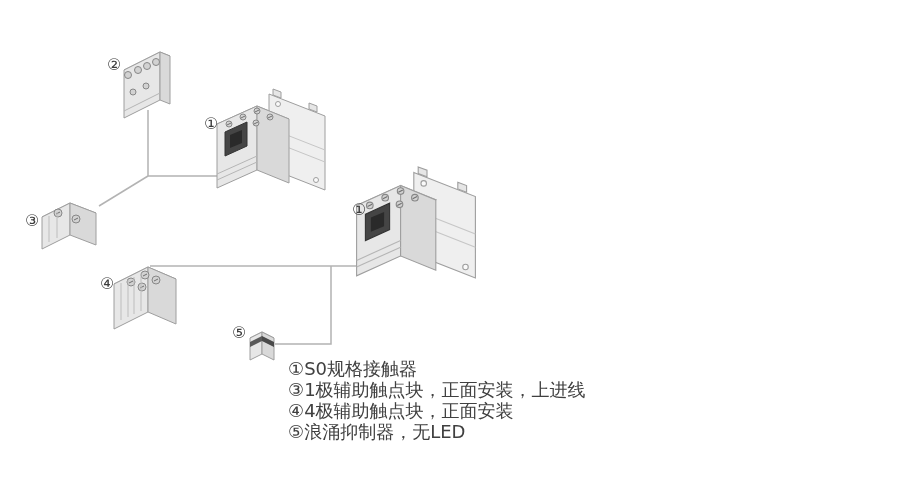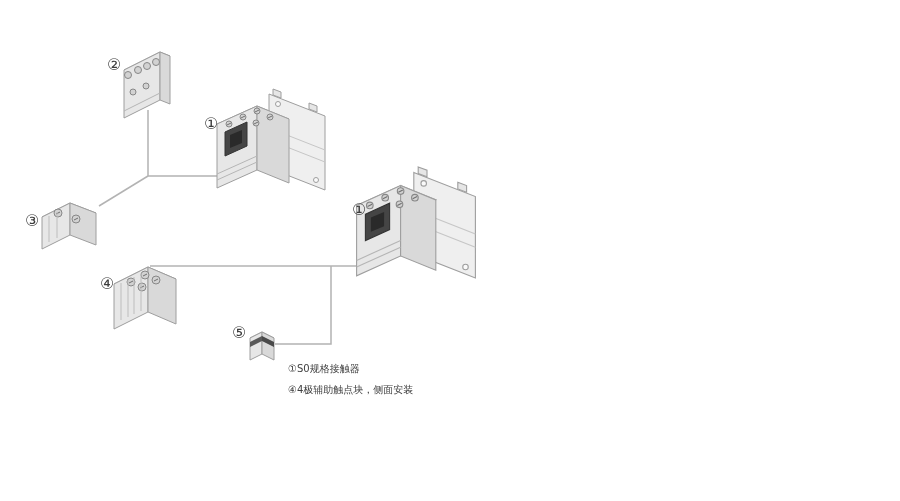--- a/index.html
+++ b/index.html
@@ -7,21 +7,21 @@
     position:relative;width:900px;height:501px;background:#ffffff;
     font-family:"DejaVu Sans","Liberation Sans",sans-serif;overflow:hidden;
   }
   .canvas svg{position:absolute;left:0;top:0;}
   .callout{
     position:absolute;font-size:16px;line-height:16px;color:#3c3c3c;
     user-select:none;
   }
   .legend{
     position:absolute;left:288px;top:358px;color:#404040;
-    font-size:10px;line-height:21px;white-space:nowrap;
+    font-size:18px;line-height:21px;white-space:nowrap;
   }
 </style>
 </head>
 <body>
 
 <div class="canvas">
 
   <svg width="900" height="501" viewBox="0 0 900 501">
     <defs>
       <g id="contactor-shape">
@@ -137,16 +137,18 @@
 
   <span class="callout" style="left:107px;top:57px">②</span>
   <span class="callout" style="left:204px;top:116px">①</span>
   <span class="callout" style="left:25px;top:213px">③</span>
   <span class="callout" style="left:352px;top:202px">①</span>
   <span class="callout" style="left:100px;top:276px">④</span>
   <span class="callout" style="left:232px;top:325px">⑤</span>
 
   <div class="legend">
     <div>①S0规格接触器</div>
-    <div>④4极辅助触点块，侧面安装</div>
+    <div>③1极辅助触点块，正面安装，上进线</div>
+    <div>④4极辅助触点块，正面安装</div>
+    <div>⑤浪涌抑制器，无LED</div>
   </div>
 
 </div>
 
 </body></html>

